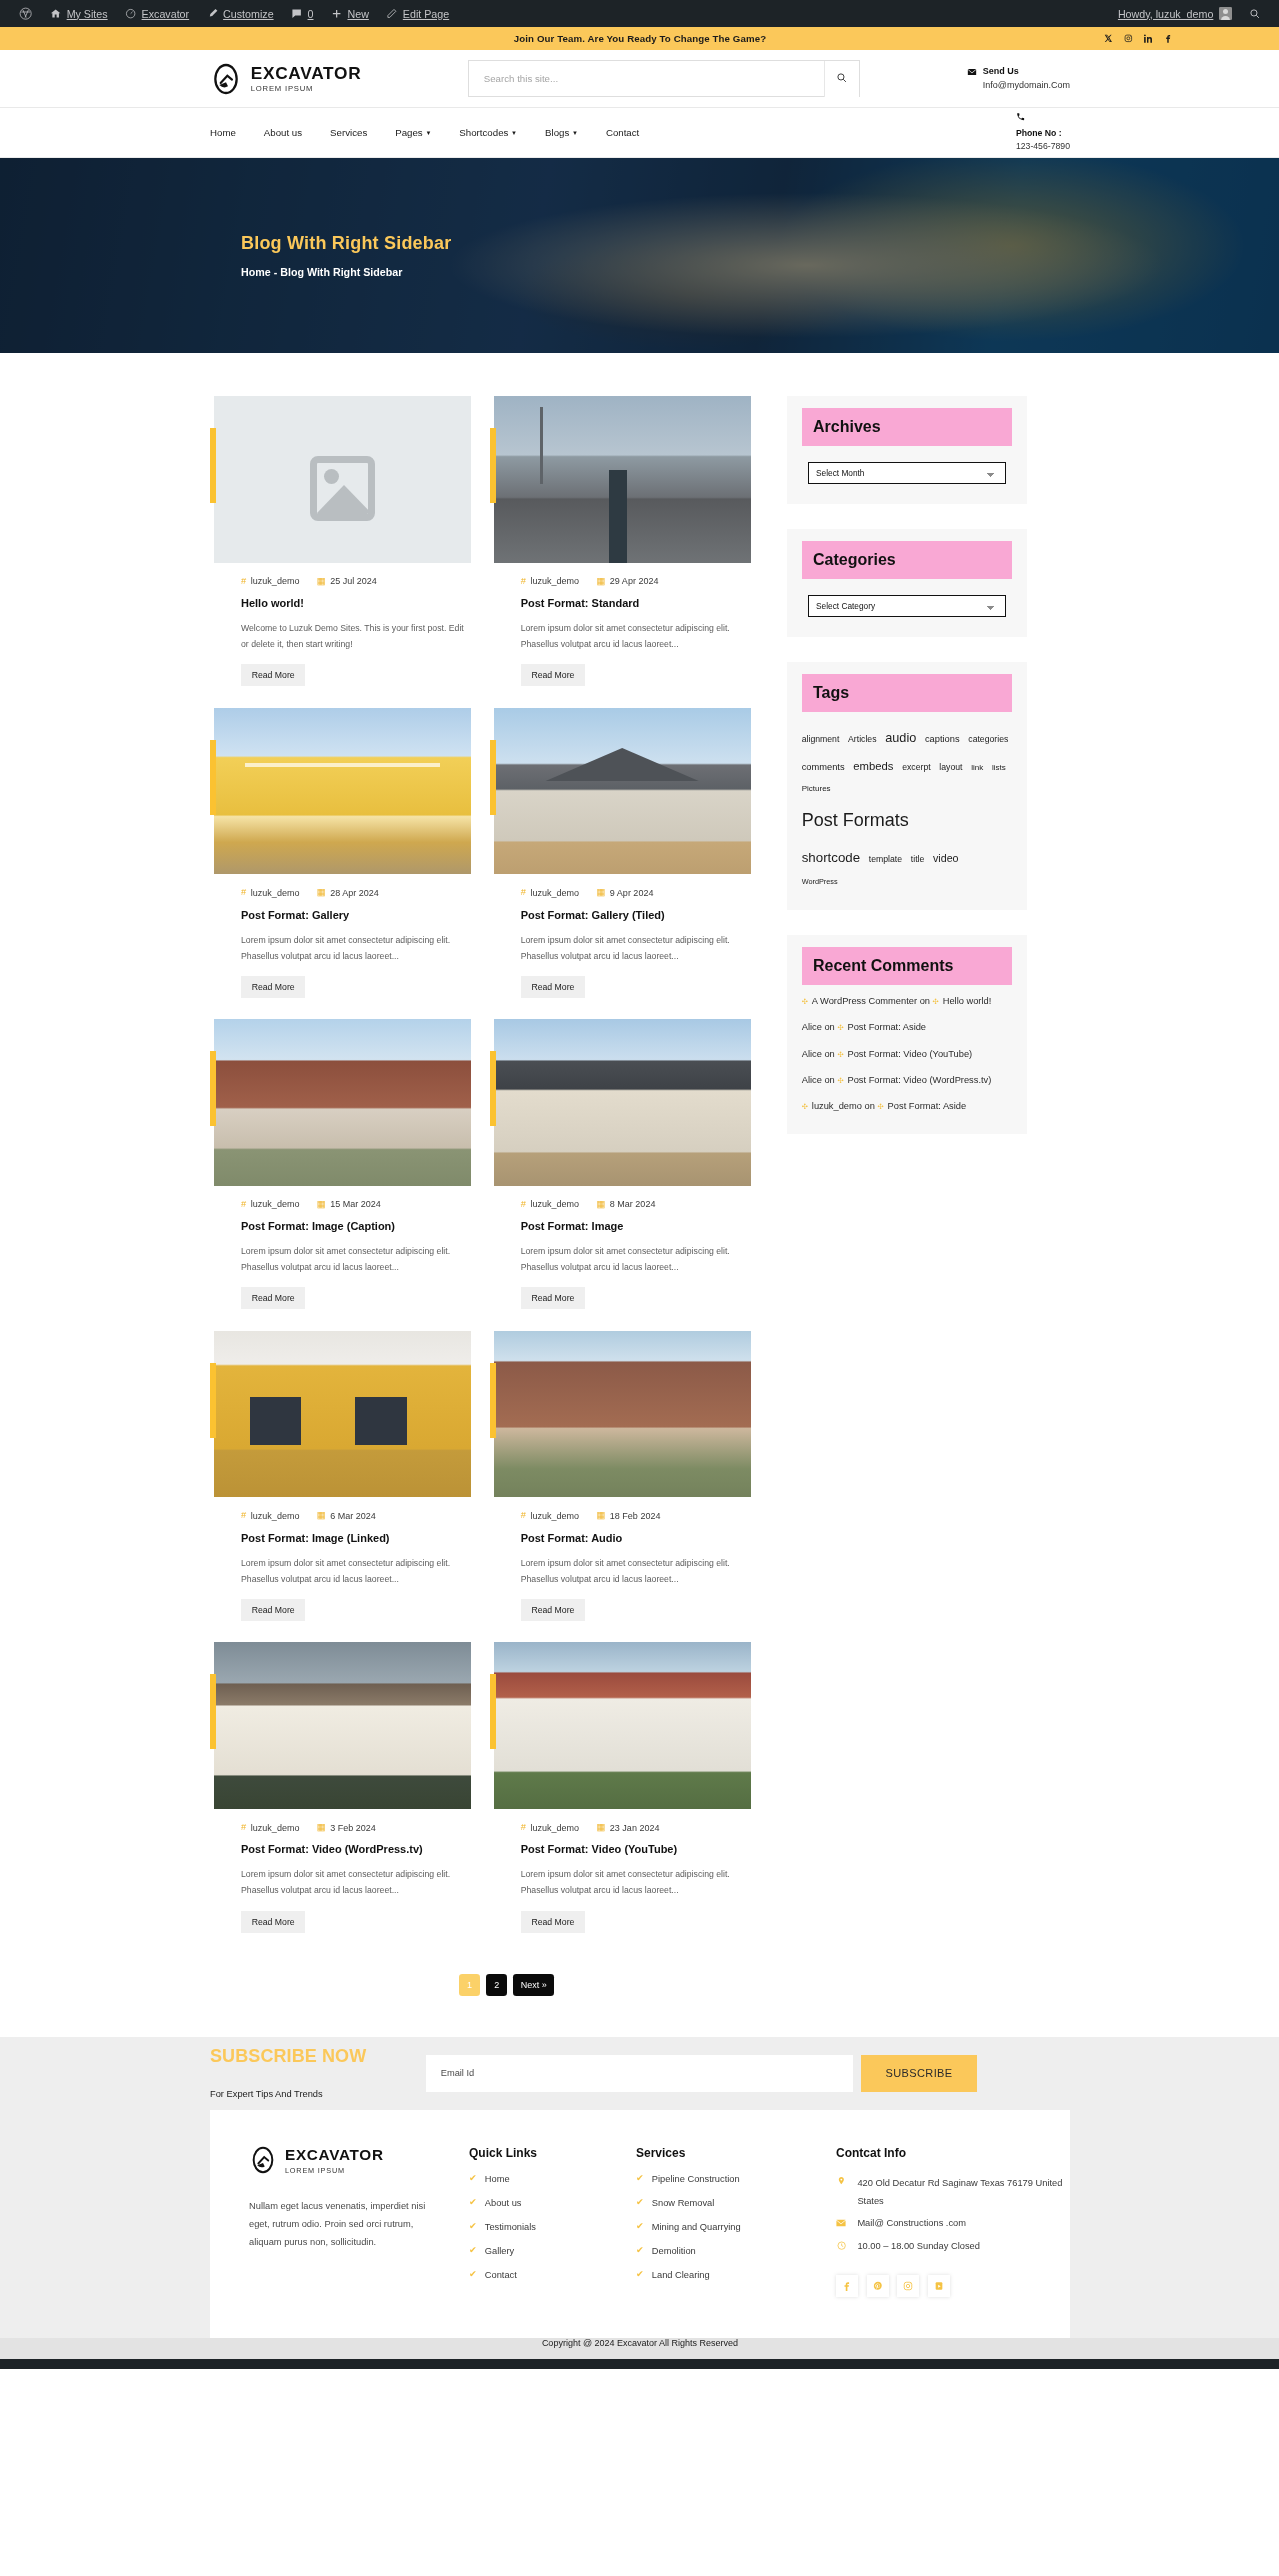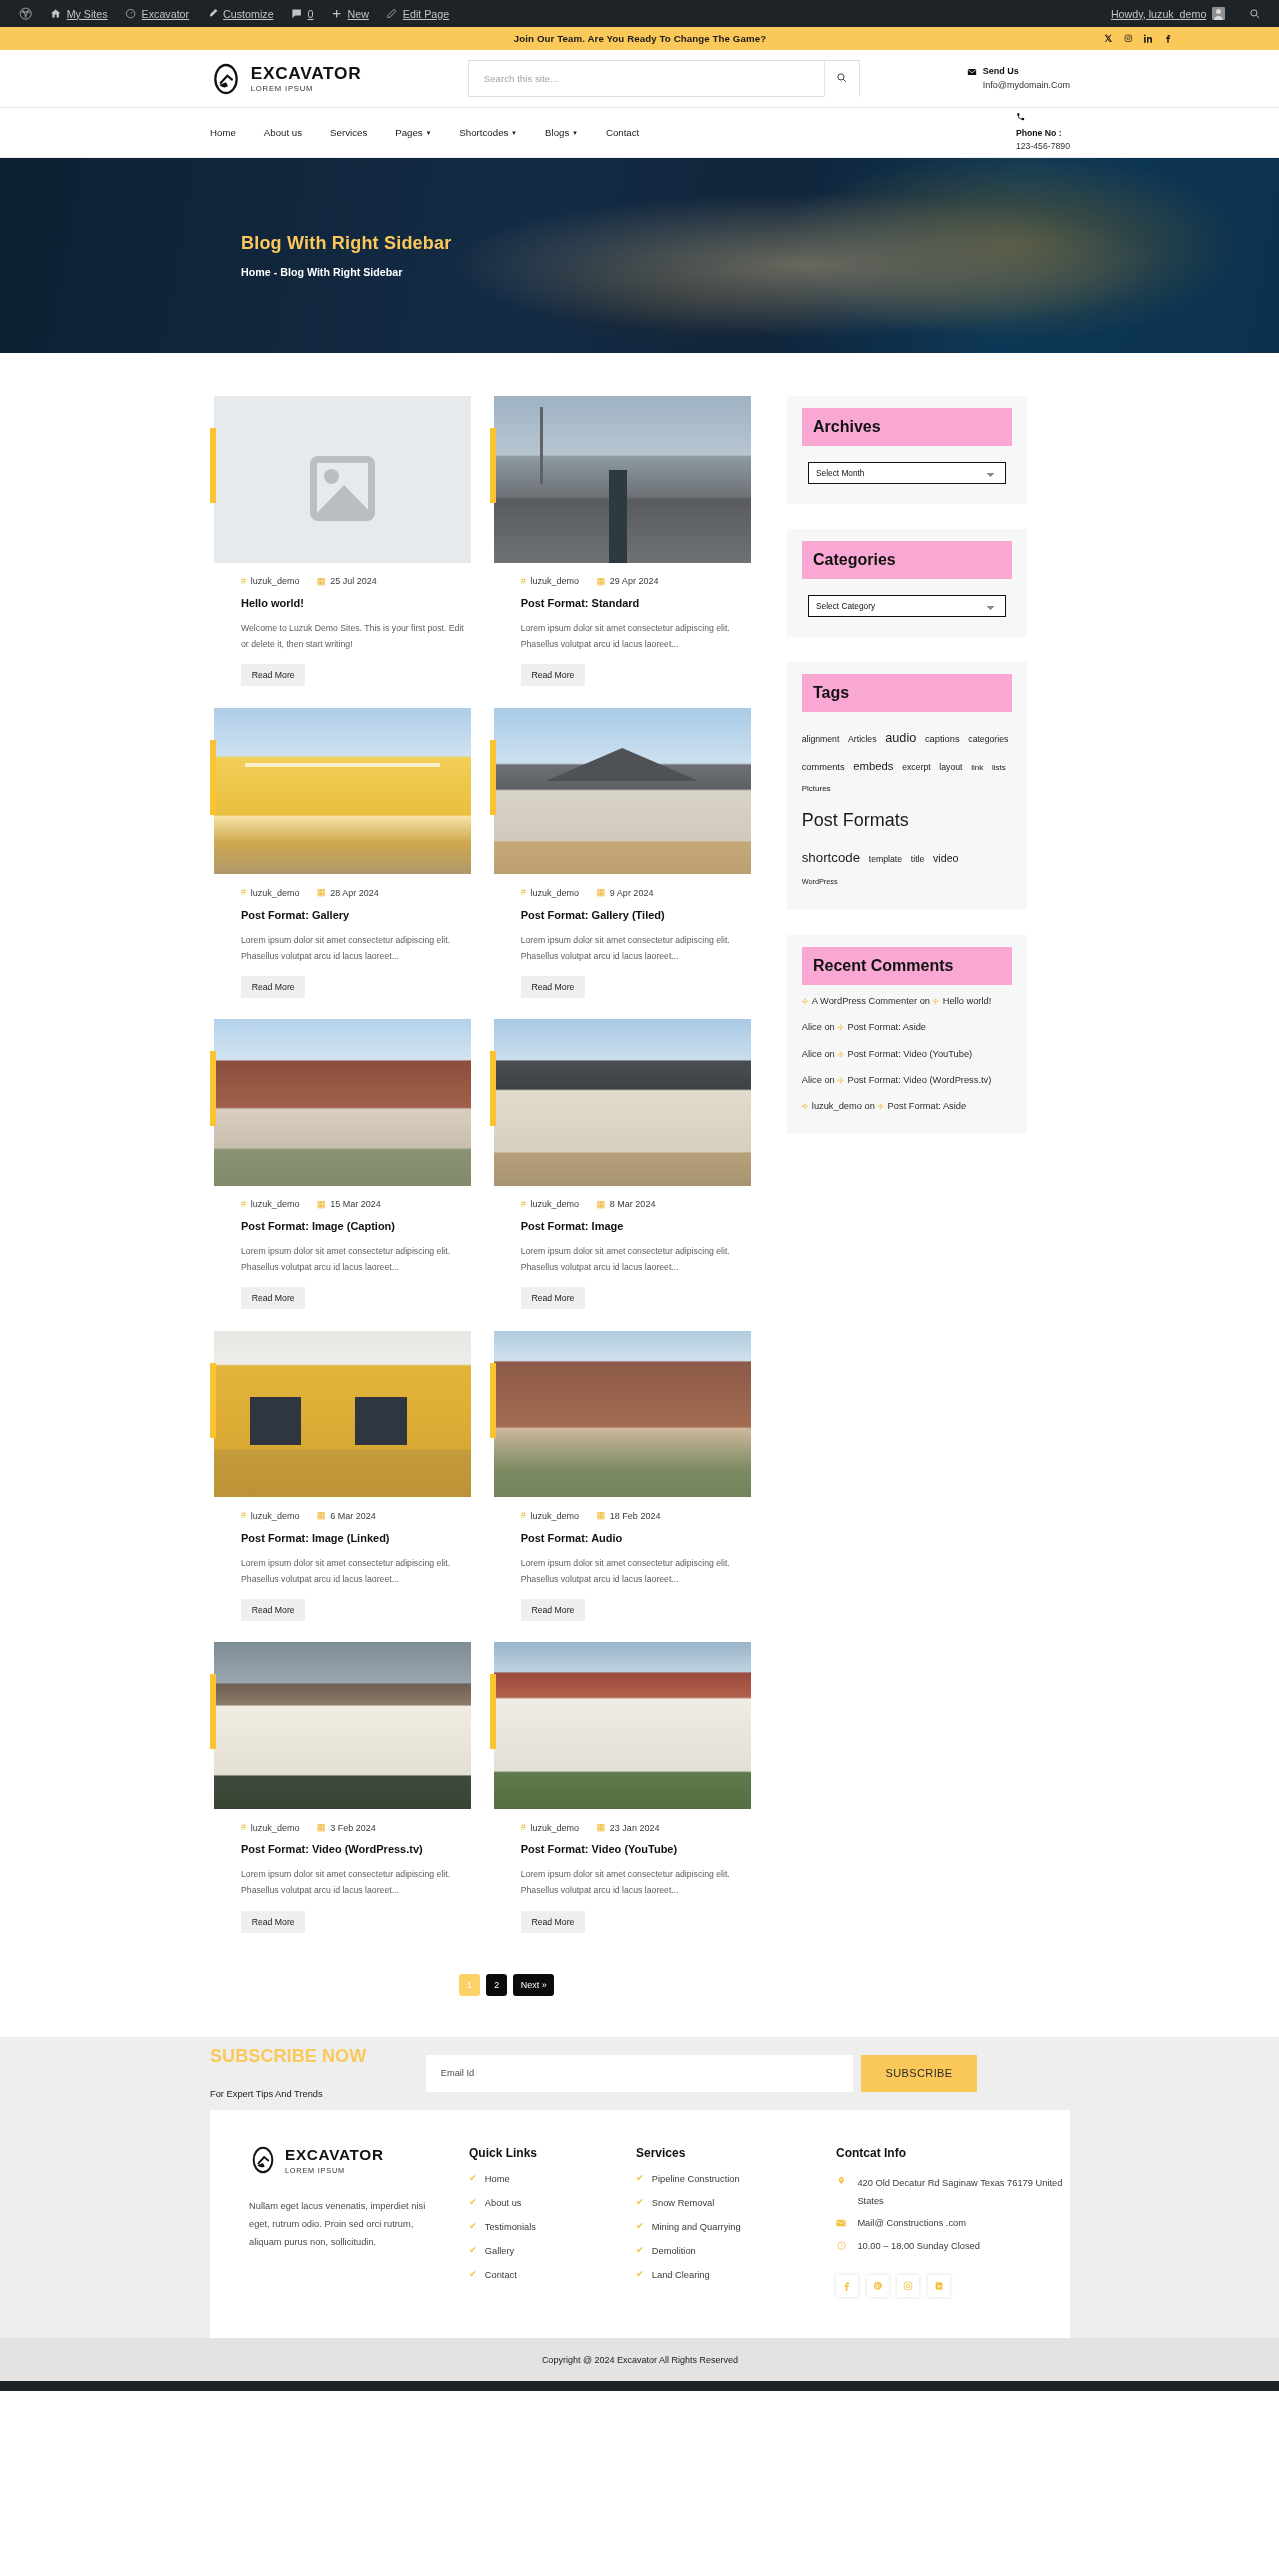--- a/index.html
+++ b/index.html
@@ -4,21 +4,21 @@
 <style>
   *{box-sizing:border-box;margin:0;padding:0}
   html,body{width:1280px;background:#fff;font-family:"Liberation Sans",sans-serif;}
   body{width:1280px;}
 
   
   .wp-adminbar{height:27px;background:#1d2327;color:#c3c4c7;display:flex;align-items:center;
     font-size:10.7px;padding:0 10.7px;gap:0;}
   .wp-ab-item{display:flex;align-items:center;gap:5.3px;padding:0 8.7px;height:27px;color:#c3c4c7;}
   .wp-ab-item svg{display:block}
-  .wp-ab-right{margin-left:auto;display:flex;align-items:center;gap:7px}
+  .wp-ab-right{margin-left:auto;display:flex;align-items:center;gap:0}
   .wp-avatar{width:13.3px;height:13.3px;background:#8f8f8f;border-radius:1.3px;display:inline-block;position:relative;overflow:hidden}
   .wp-avatar:before{content:"";position:absolute;width:5.3px;height:5.3px;border-radius:50%;background:#d9d9d9;left:4px;top:2px}
   .wp-avatar:after{content:"";position:absolute;width:9.3px;height:5.3px;border-radius:4.7px 4.7px 0 0;background:#d9d9d9;left:2px;top:8.7px}
 
   
   .topbar{height:23px;background:#fbc85a;display:flex;align-items:center;position:relative;}
   .topbar-inner{width:1066px;margin:0 auto;display:flex;align-items:center;position:relative;}
   .topbar-text{font-size:9.7px;color:#1b1b1b;font-weight:600;letter-spacing:0.1px;
      position:absolute;left:50%;transform:translateX(-50%);white-space:nowrap}
   .topbar-social{margin-left:auto;display:flex;gap:11.3px;align-items:center;color:#1b1b1b}
@@ -156,21 +156,21 @@
   .f-list{list-style:none;display:flex;flex-direction:column;gap:14px}
   .f-list li{display:flex;align-items:center;gap:8px;font-size:9.3px;color:#3a3a3a}
   .f-check{color:#f5c344;font-size:9.3px;line-height:1}
   .f-list a{color:#3a3a3a;text-decoration:none}
   .f-contact{list-style:none;display:flex;flex-direction:column;gap:4px}
   .f-contact li{display:flex;gap:10.7px;font-size:9.3px;color:#3a3a3a;line-height:1.95}
   .f-ic{color:#f5c344;width:10.7px;flex:none;text-align:center;font-size:10px}
   .f-social{display:flex;gap:8.7px;margin-top:18.7px}
   .f-social a{width:22px;height:22px;background:#fff;box-shadow:0 0 4px rgba(0,0,0,.13);
      display:flex;align-items:center;justify-content:center;color:#f5c344;font-size:10.7px;text-decoration:none}
-  .copy{background:#e3e3e3;height:43px;display:flex;align-items:center;justify-content:center;
+  .copy{background:#e3e3e3;height:21px;display:flex;justify-content:center;
      font-size:9px;color:#1b1b1b}
   .copy-strip{height:10px;background:#1d2327}
 </style>
 </head>
 <body>
 
 <div class="wp-adminbar">
   <a class="wp-ab-item" href="#">
     <span>
       <svg width="13.3" height="13.3" viewBox="0 0 24 24" fill="none" stroke="#c3c4c7" stroke-width="1.4">

